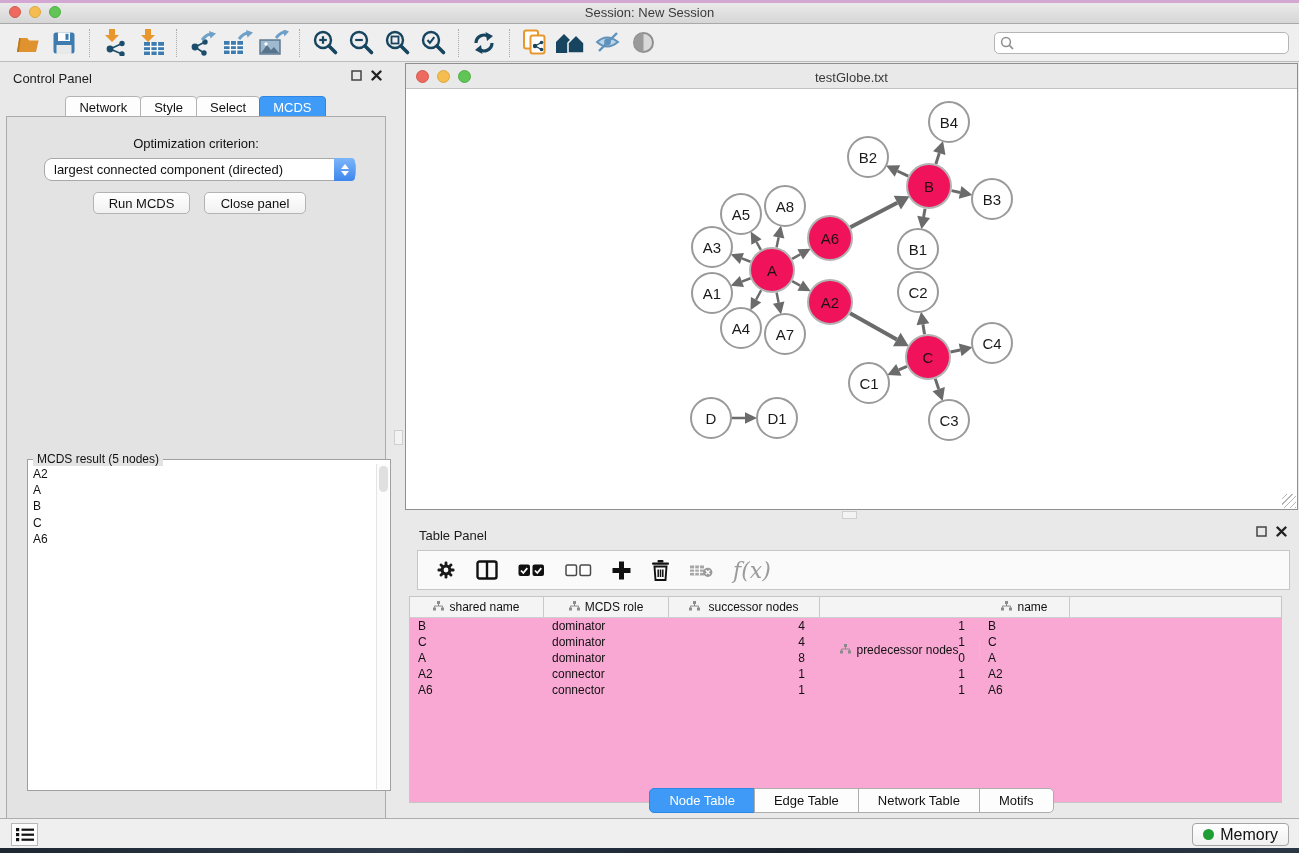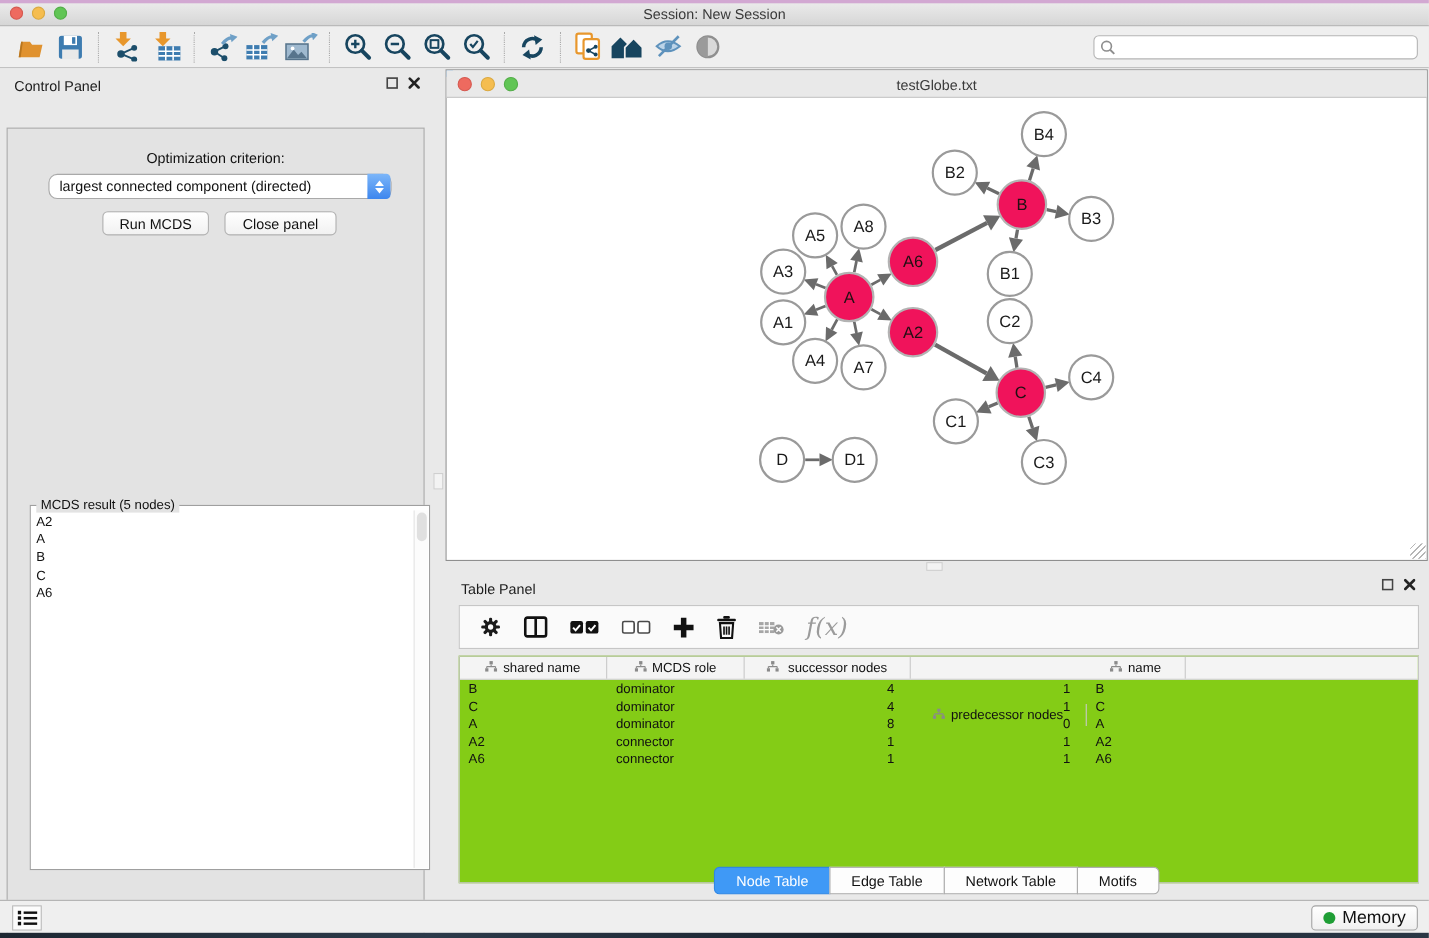--- a/index.html
+++ b/index.html
@@ -83,21 +83,21 @@
 
   
   #hsplit-grip { position:absolute; left:842px; top:449px; width:15px; height:8px; background:#f3f3f3; border:1px solid #cfcfcf; }
 
   
   #table-panel { position:absolute; left:405px; top:458px; width:894px; height:297px; }
   #tp-title { position:absolute; left:14px; top:8px; font-size:13px; color:#1c1c1c; }
   #tp-toolbar { position:absolute; left:12px; top:30px; width:873px; height:40px; background:#fafafa;
     border:1px solid #c6c6c6; display:flex; align-items:center; gap:20px; padding-left:18px; }
   #fx-label { font-size:22px; color:#9b9b9b; font-style:italic; font-family:"DejaVu Serif", serif; }
-  #tp-table { position:absolute; left:12px; top:76px; width:873px; height:207px; background:#84cc16; border:1px solid #c6c6c6; overflow:hidden; }
+  #tp-table { position:absolute; left:4px; top:76px; width:873px; height:207px; background:#f9a8d4; border:1px solid #c6c6c6; overflow:hidden; }
   #tp-head { display:flex; height:21px; background:#f4f4f4; border-bottom:1px solid #cfcfcf; }
   .th { display:flex; align-items:center; justify-content:center; gap:5px; font-size:12px; color:#111;
     border-right:1px solid #c9c9c9; height:100%; }
   .th:last-child { border-right:none; }
   .tr { display:flex; height:16px; font-size:12px; color:#111; }
   .td { padding:1px 4px 0 8px; overflow:hidden; white-space:nowrap; }
   .td.num { text-align:right; padding-right:15px; }
   #tp-tabs { position:absolute; left:0; top:268px; width:100%; display:flex; justify-content:center; }
   .btab { font-size:13px; padding:4px 19px; background:#fdfdfd; border:1px solid #adadad; margin-left:-1px; color:#111; }
   .btab:first-child { border-radius:5px 0 0 5px; }
@@ -282,20 +282,26 @@
         <div id="cp-title">Control Panel</div>
         <div class="panel-ctrls">
           <svg width="11" height="11" viewBox="0 0 11 11">
               <rect x="1" y="1" width="9" height="9" fill="none" stroke="#444" stroke-width="1.5"></rect>
             </svg>
           <svg width="11" height="11" viewBox="0 0 11 11">
               <path d="M1.5 1.5 L9.5 9.5 M9.5 1.5 L1.5 9.5" stroke="#222" stroke-width="2.4" stroke-linecap="round"></path>
             </svg>
         </div>
       </div>
+      <div class="tabbar" id="cp-tabbar">
+          <div class="tab">Network</div>
+          <div class="tab">Style</div>
+          <div class="tab">Select</div>
+          <div class="tab active">MCDS</div>
+        </div>
       <div id="cp-content">
         <div id="opt-label">Optimization criterion:</div>
         <div id="criterion">
           <span>largest connected component (directed)</span>
           <span class="stepper">
               <span class="tri-up"></span>
               <span class="tri-dn"></span>
             </span>
         </div>
         <div class="cp-btn" id="run-btn">Run MCDS</div>

